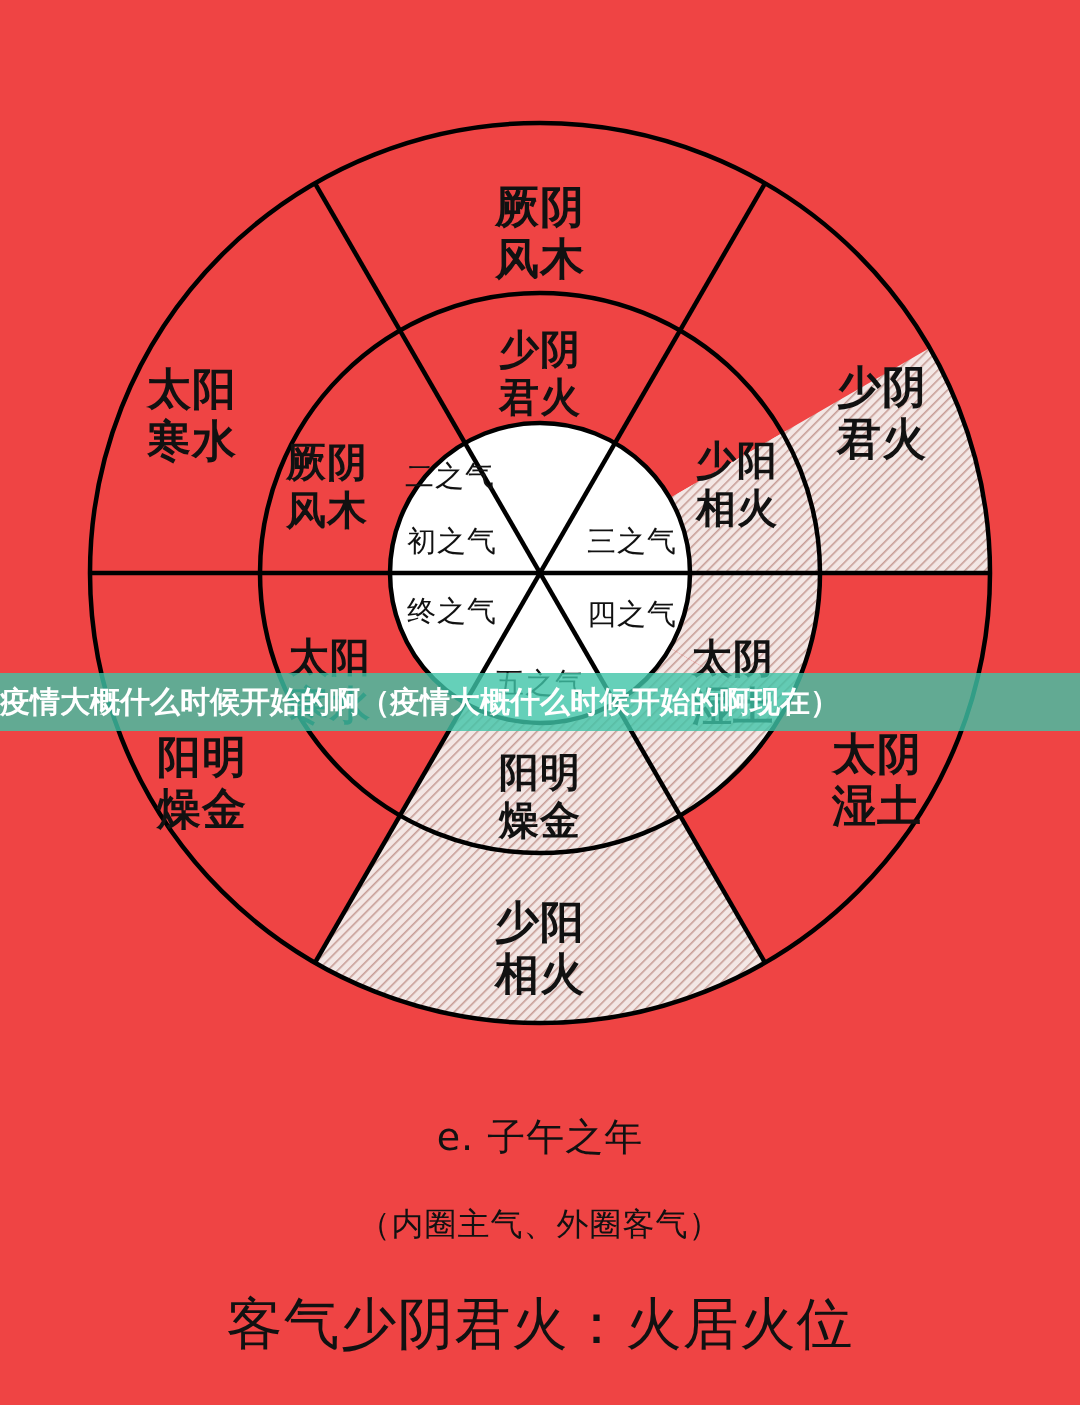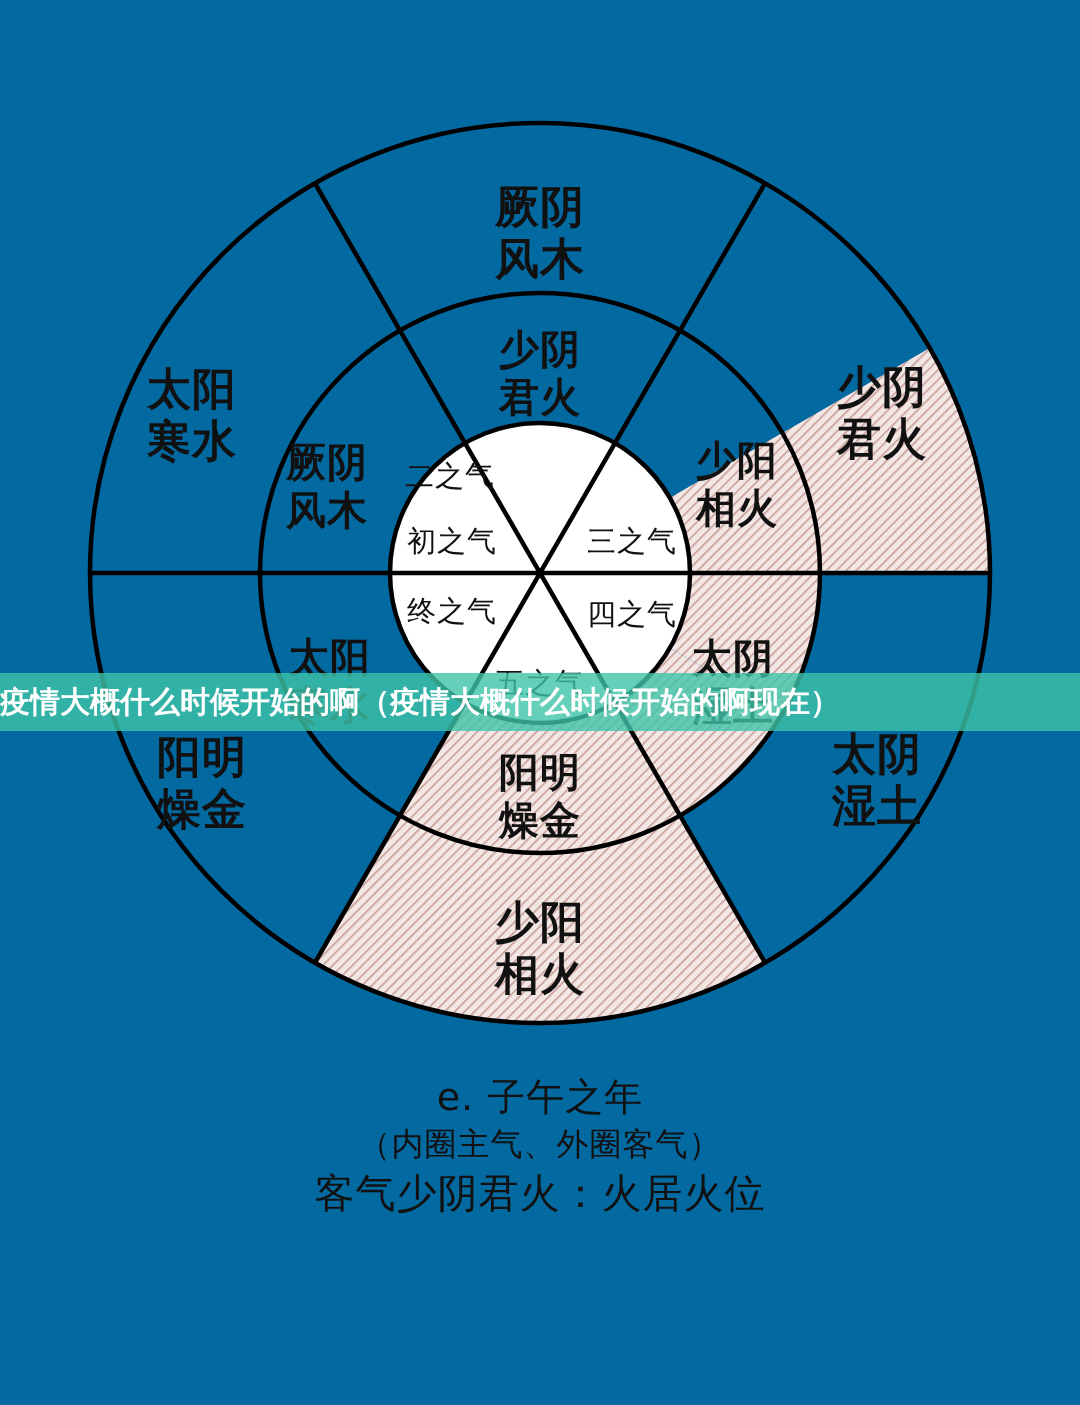--- a/index.html
+++ b/index.html
@@ -12,21 +12,21 @@
     height: 1405px;
     position: relative;
     font-family: "DejaVu Sans", "Liberation Sans", sans-serif;
     overflow: hidden;
   }
   #page {
     position: absolute;
     left: 0; top: 0;
     width: 1080px;
     height: 1405px;
-    background: #0369a1;
+    background: #ef4444;
   }
   .diagram-wrap {
     position: absolute;
     left: 0;
     top: 0;
     width: 1080px;
     height: 1070px;
   }
   svg.wheel {
     display: block;
@@ -81,24 +81,25 @@
     text-align: center;
     font-family: "DejaVu Sans", "Liberation Sans", sans-serif;
     color: #111111;
   }
   .cap-line {
     display: block;
     font-size: 38px;
     line-height: 1.35;
     letter-spacing: 1px;
     white-space: nowrap;
+    margin-top: 40px;
   }
   .cap-line.l1 { font-size: 38px; }
   .cap-line.l2 { font-size: 32px; }
-  .cap-line.l3 { font-size: 40px; }
+  .cap-line.l3 { font-size: 56px; }
   .cap-line.l4 { font-size: 40px; }
 </style>
 </head>
 <body>
 
 <div id="page">
 
   <div class="diagram-wrap">
     <svg class="wheel" viewBox="0 0 1080 1070" xmlns="http://www.w3.org/2000/svg">
       <defs>

